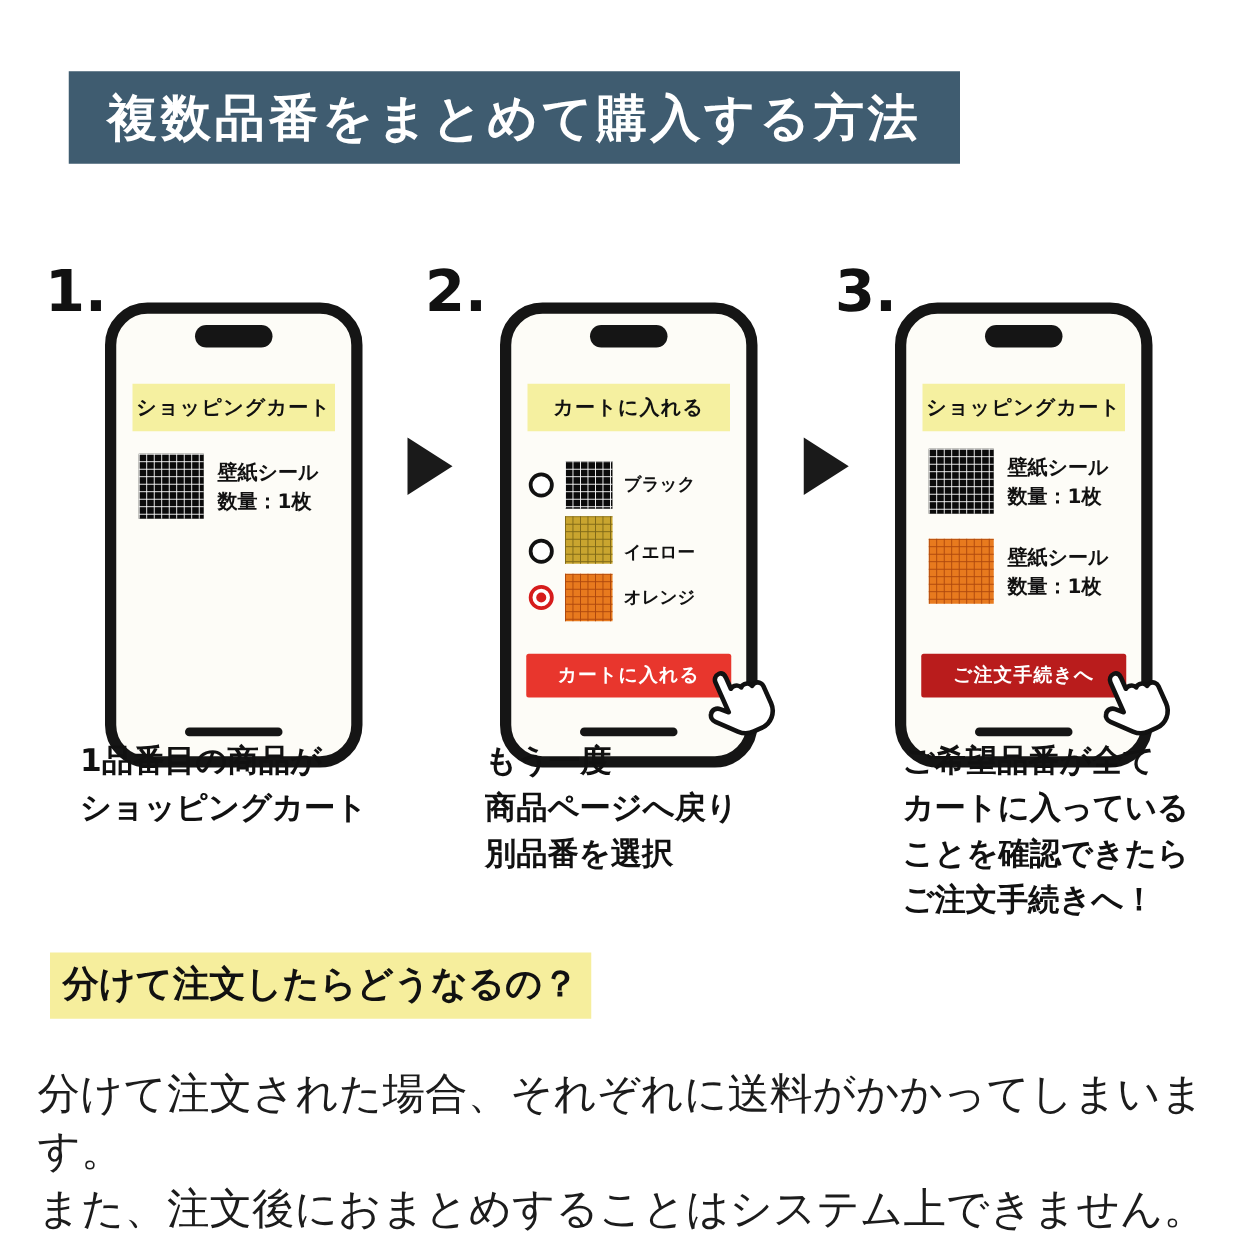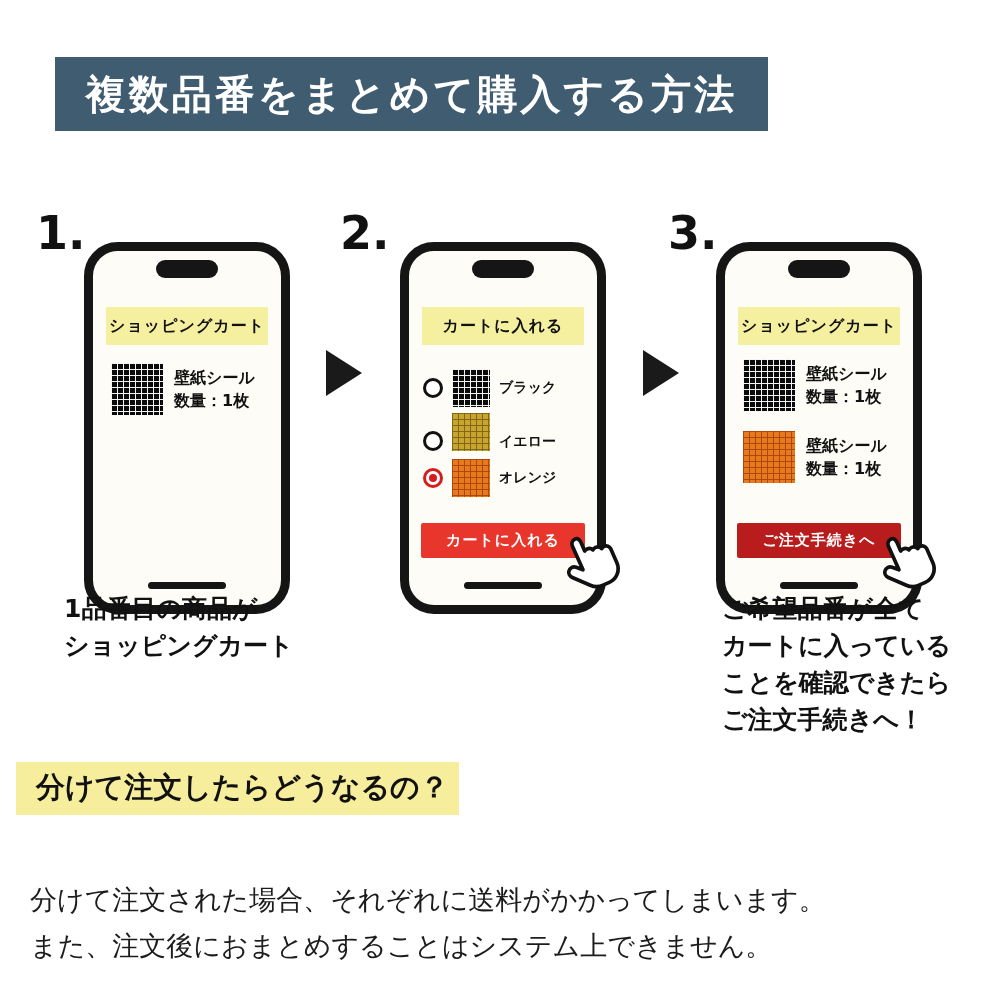--- a/index.html
+++ b/index.html
@@ -99,27 +99,27 @@
   #arrow2 { left:643px; top:350px; }
 
   
   .caption { position:absolute; font-size:25px; font-weight:bold; line-height:37px; white-space:pre-line; color:#111; }
   #cap1 { left:64px;  top:590px; }
   #cap2 { left:388px; top:590px; }
   #cap3 { left:694px; top:590px;margin-left:28px; }
 
   
   .notice-heading {
-    position:absolute; left:16px; top:762px;
+    position:absolute; left:40px; top:762px;
     font-size:29px; font-weight:bold; color:#111;
-    background:#f6ee9d; padding:6px 10px 7px 20px;
+    background:#f6ee9d; padding:6px 10px 7px 10px;
   }
   .notice-body {
-    position:absolute; left:30px; top:877px;
-    font-size:27px; line-height:46px; white-space:pre-line; color:#1c1c1c;
+    position:absolute; left:30px; top:852px;
+    font-size:34px; line-height:46px; white-space:pre-line; color:#1c1c1c;
   }
 </style>
 </head>
 <body>
 
 <div class="canvas">
 
   <header class="title-banner">
     <span>複数品番をまとめて購入する方法</span>
   </header>
@@ -201,20 +201,23 @@
       <svg viewBox="0 0 44 52" xmlns="http://www.w3.org/2000/svg">
         <path d="M17 3 C14.8 3 13.2 4.7 13.2 6.8 L13.2 25 L9.5 21.4 C7.8 19.8 5.2 19.9 3.8 21.8 C2.6 23.3 2.9 25.5 4.2 26.9 L13.5 37 C15.6 39.3 18.6 40.6 21.7 40.6 L26.5 40.6 C32.3 40.6 37 35.9 37 30.1 L37 19.5 C37 17.6 35.4 16 33.5 16 C32.7 16 31.9 16.3 31.3 16.8 C30.8 15.3 29.4 14.2 27.7 14.2 C26.8 14.2 25.9 14.5 25.3 15.1 C24.7 13.7 23.4 12.8 21.8 12.8 C21 12.8 20.3 13 19.7 13.4 L19.7 6.8 C19.7 4.7 19 3 17 3 Z" fill="#ffffff" stroke="#111111" stroke-width="2.6" stroke-linejoin="round"></path>
       </svg>
     </span>
 
     <div class="home-bar"></div>
   </div>
 
   <div class="caption" id="cap1">1品番目の商品が
 ショッピングカート</div>
+  <div class="caption" id="cap2">もう一度
+商品ページへ戻り
+別品番を選択</div>
   <div class="caption" id="cap3">ご希望品番が全て
 カートに入っている
 ことを確認できたら
 ご注文手続きへ！</div>
 
   <div class="notice-heading">分けて注文したらどうなるの？</div>
   <div class="notice-body">分けて注文された場合、それぞれに送料がかかってしまいます。
 また、注文後におまとめすることはシステム上できません。</div>
 
 </div>

